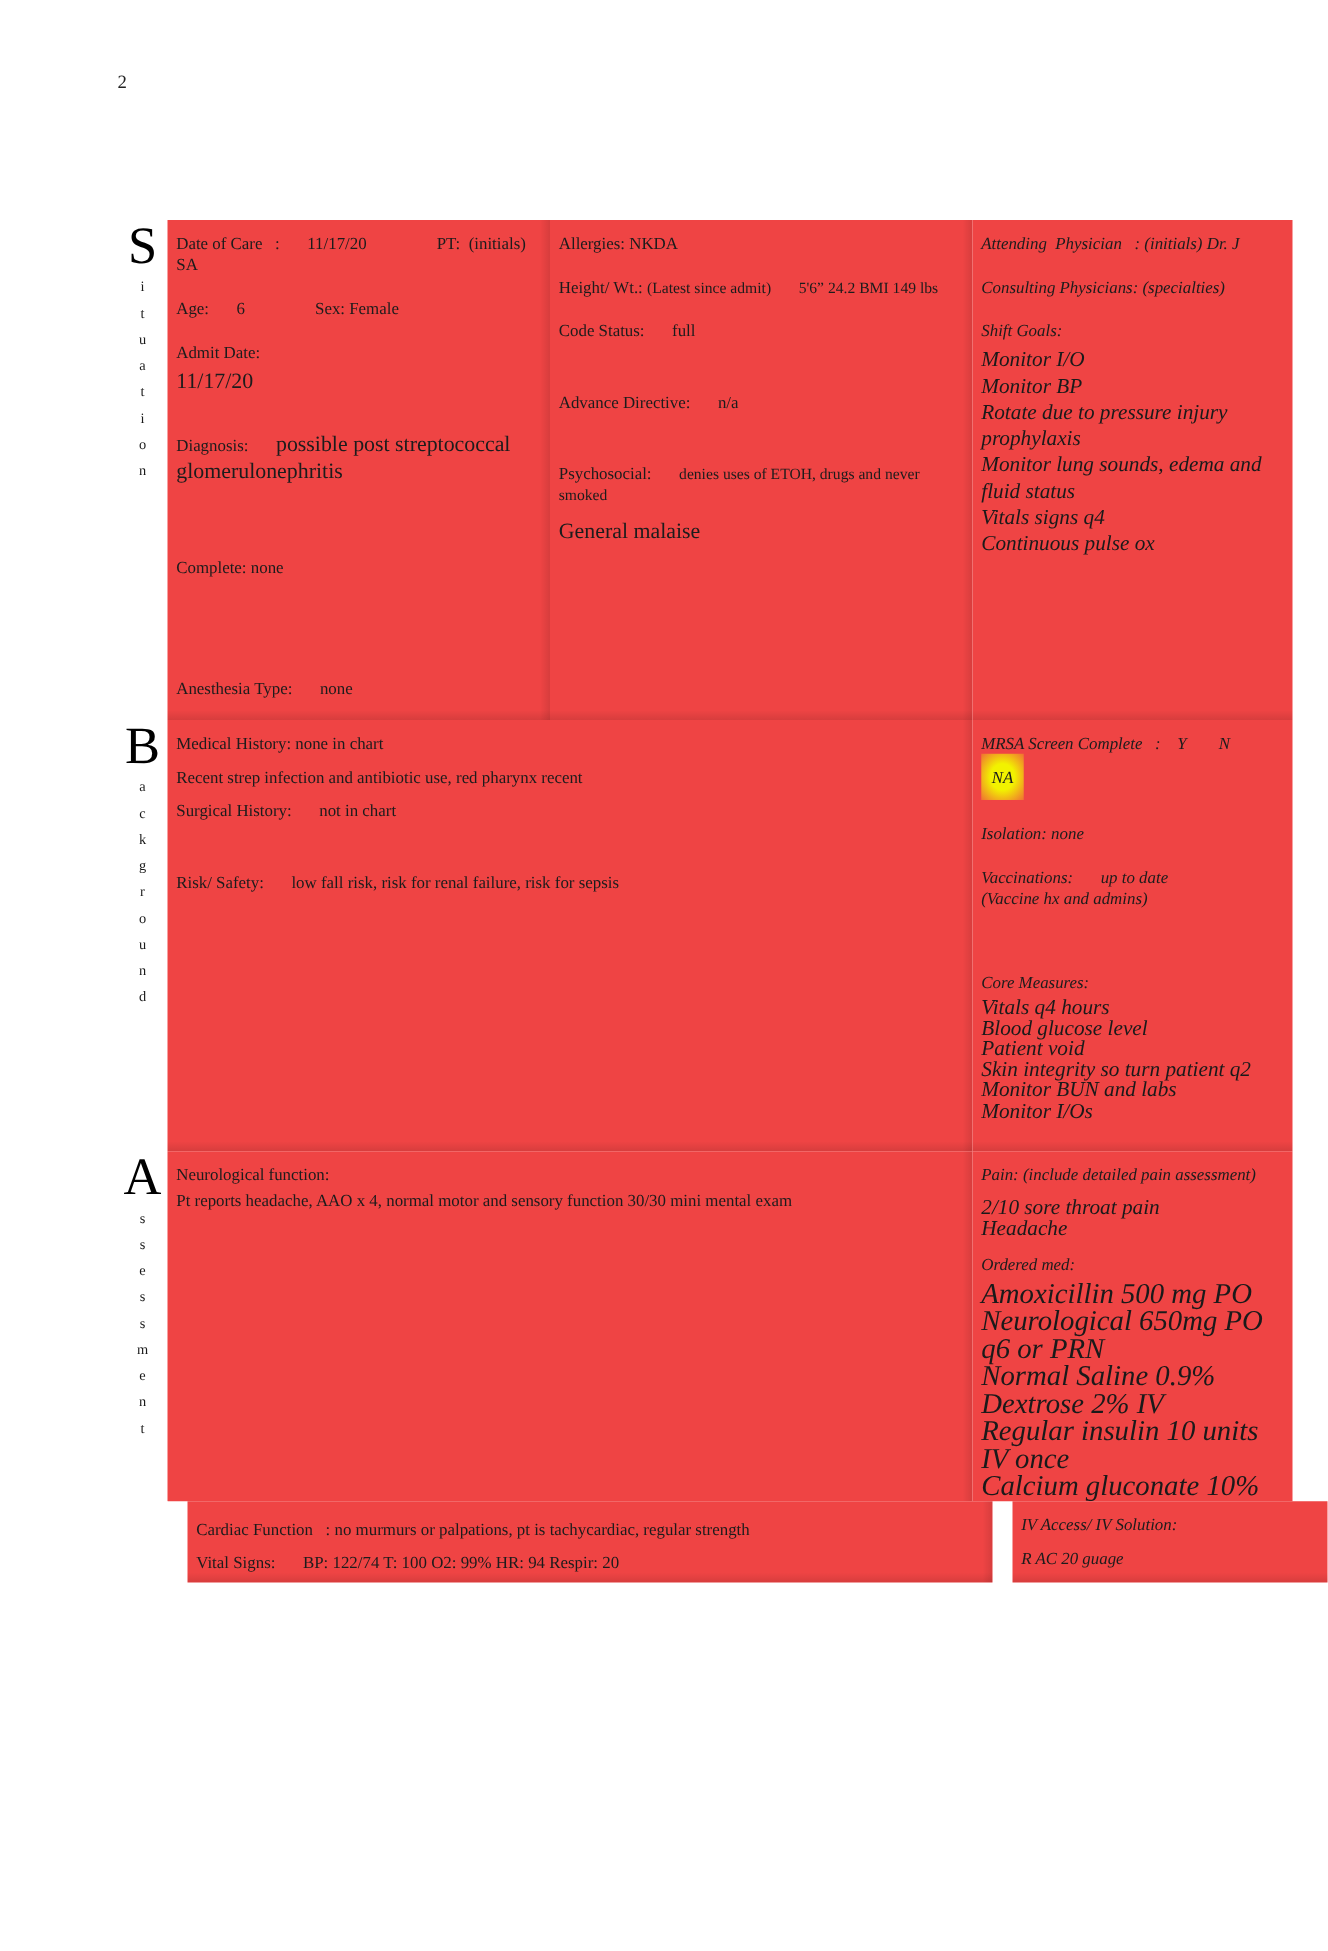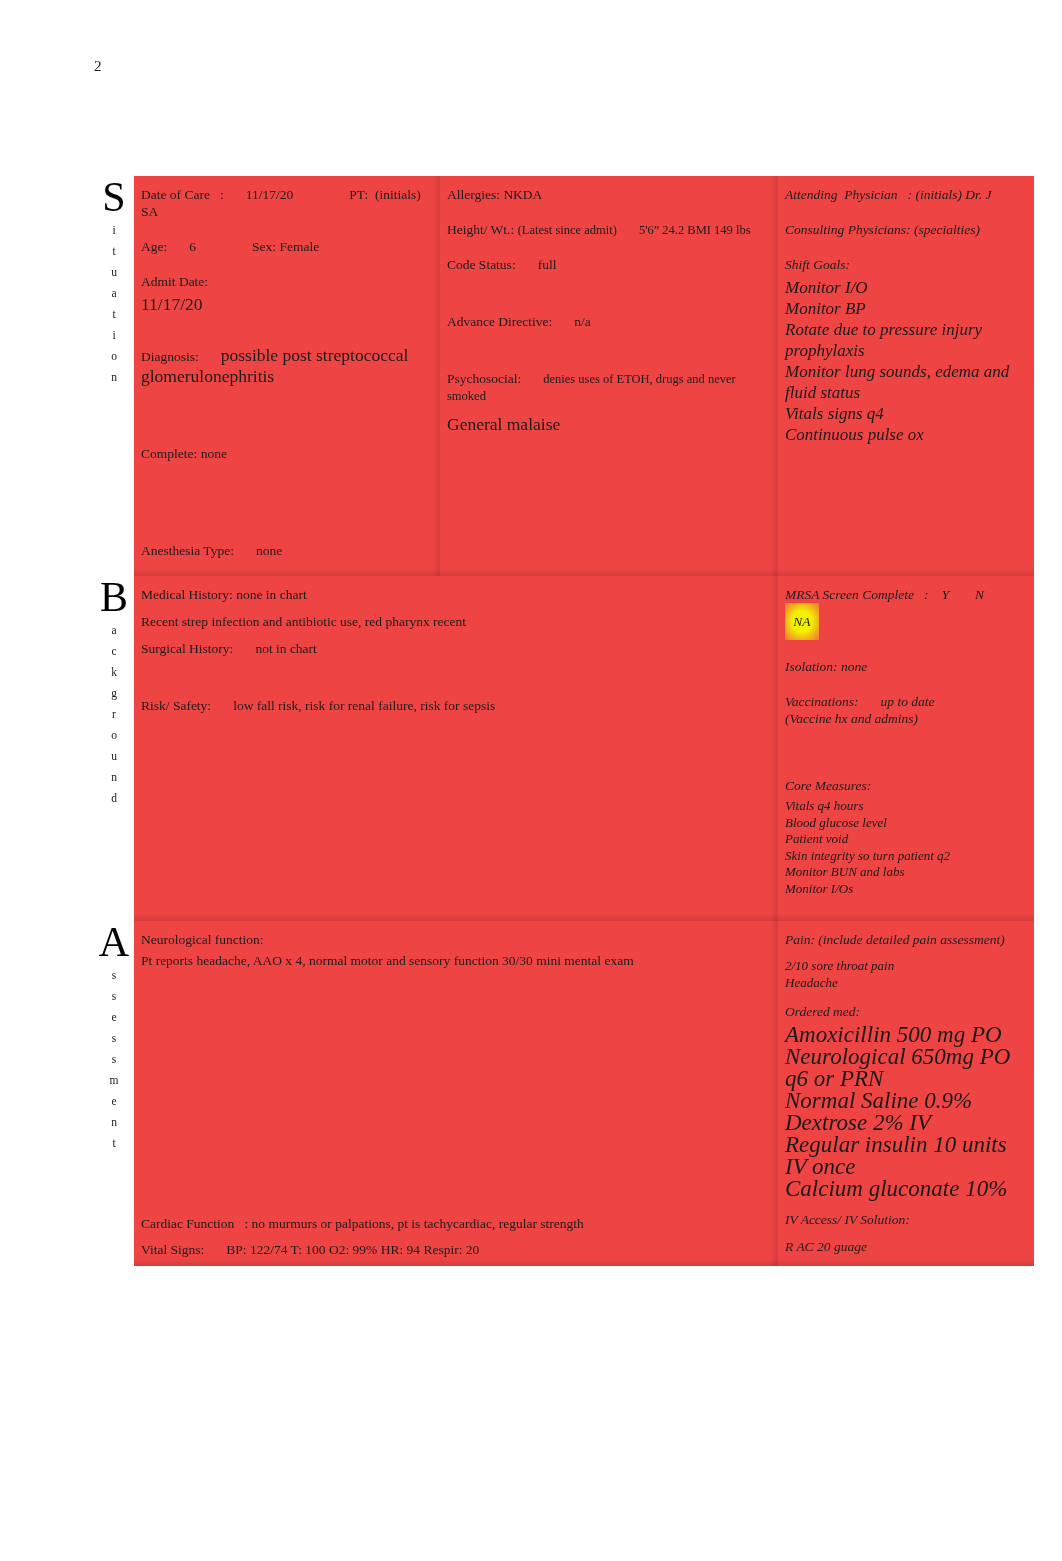--- a/index.html
+++ b/index.html
@@ -32,21 +32,21 @@
   }
 
   
   .sbar-row {
     display: flex;
     position: relative;
   }
   .row-situation   { height: 400px; }
   .row-background  { height: 345px; }
   .row-assessment  { height: 280px; }
-  .row-footer      { height: 65px; }
+  .row-footer      { height: 65px; gap: 16px; }
 
   .letter-col {
     width: 40px;
     flex: 0 0 40px;
     position: relative;
     background: #fff;
   }
   .big-letter {
     font-size: 42px;
     line-height: 1;
@@ -111,21 +111,21 @@
   .big-val {
     font-size: 17.5px;
     line-height: 21px;
   }
   .cond-small {
     font-size: 12.5px;
     line-height: 16px;
   }
 
   .list-block {
-    font-size: 13px;
+    font-size: 17px;
     line-height: 16.5px;
     margin: 0;
   }
   .list-block .item { display: block; white-space: pre; }
 
   .goal-list {
     font-size: 17px;
     line-height: 21px;
     margin: 0;
   }

